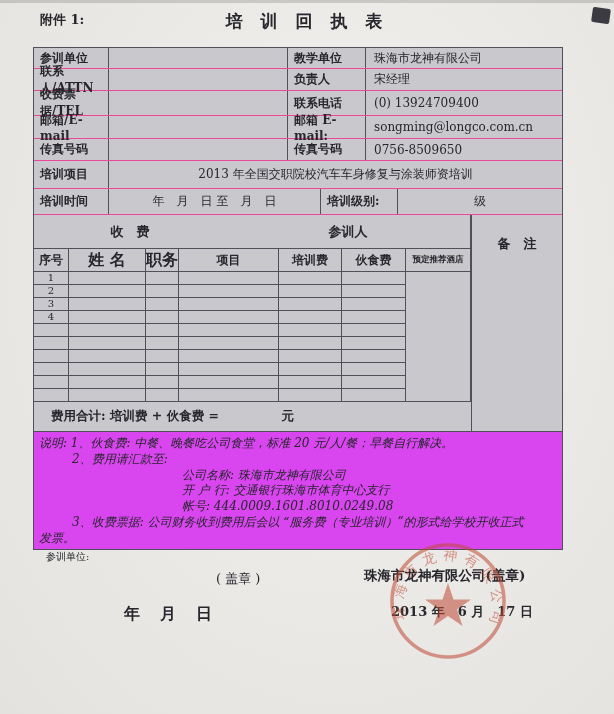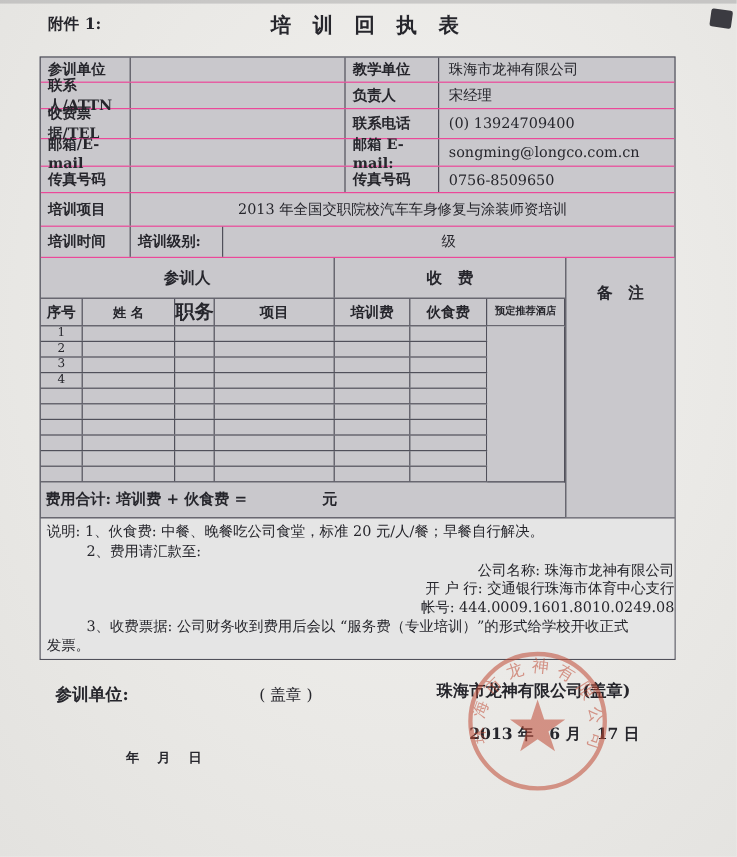--- a/index.html
+++ b/index.html
@@ -35,32 +35,32 @@
   .c5{width:63px;} .c6{width:64px;} .c7{width:65px;border-right:1px solid #50505a;}
   .hotel-head{font-size:8.5px;font-weight:600;letter-spacing:0;}
   .rownum{font-size:10px;line-height:12px;}
   .hotel-body{left:372px;top:57px;width:65px;height:130px;background:#c9c8cc;
     border-right:1px solid #50505a;border-bottom:1px solid #50505a;box-sizing:border-box;z-index:2;}
   .notes-col{left:437px;top:0;width:91px;height:216px;background:#c9c8cc;
     border-left:1px solid #50505a;box-sizing:border-box;z-index:3;}
   .notes-col .head{margin-top:20px;text-align:center;font-weight:600;font-size:13px;}
   .notes-col .remark{margin-top:78px;padding:0 4px 0 5px;font-size:11.5px;line-height:15px;text-indent:1.8em;}
   .total-row{height:29px;display:flex;align-items:center;width:437px;box-sizing:border-box;
-    padding-left:4px;font-size:12.5px;font-weight:600;}
-
-  
-  .notes-box{background:#e5e5e5;height:117px;box-sizing:border-box;padding-top:4px;font-size:12px;line-height:15.8px;}
+    padding-left:17px;font-size:12.5px;font-weight:600;}
+
+  
+  .notes-box{background:#d946ef;height:117px;box-sizing:border-box;padding-top:4px;font-size:12px;line-height:15.8px;font-style:italic;}
   .nl{white-space:pre;}
-  .ind0{padding-left:5px;} .ind1{padding-left:38px;} .ind2{padding-left:148px;text-align:right;}
-
-  
-  .f-unit{left:46px;top:570px;font-size:14px;font-weight:700;}
+  .ind0{padding-left:5px;} .ind1{padding-left:38px;} .ind2{padding-left:148px;}
+
+  
+  .f-unit{left:46px;top:550px;font-size:10px;font-weight:400;}
   .f-seal{left:216px;top:570px;font-size:13px;}
   .f-company{left:364px;top:567px;font-size:13.5px;font-weight:700;}
-  .f-date-l{left:105px;top:604px;font-size:11px;font-weight:600;letter-spacing:2px;margin-top:20px;}
+  .f-date-l{left:124px;top:604px;font-size:16px;font-weight:600;letter-spacing:2px;}
   .f-date-r{left:371px;top:603px;font-size:13px;font-weight:600;margin-left:20px;}
   .stamp{left:384px;top:539px;width:128px;height:126px;z-index:5;pointer-events:none;}
 </style>
 </head>
 <body>
 
 <div class="abs scan-top-shade"></div>
 <div class="abs scan-corner-mark"></div>
 
 <div class="abs attachment">附件 1:</div>
@@ -99,32 +99,33 @@
     <div class="cell val w-d">0756-8509650</div>
   </div>
 
   <div class="row" style="height:28px">
     <div class="cell lab w-a">培训项目</div>
     <div class="cell center w-d">2013 年全国交职院校汽车车身修复与涂装师资培训</div>
   </div>
 
   <div class="row" style="height:26px">
     <div class="cell lab w-a">培训时间</div>
+    <div class="cell center" style="width:212px">年　月　日 至　月　日</div>
     <div class="cell lab" style="width:77px">培训级别:</div>
     <div class="cell center w-d">级</div>
   </div>
 
   <div class="pgrid">
     <div class="prow h1">
+      <div class="pcell gh" style="width:192px;border-right:none">收　费</div>
       <div class="pcell gh" style="width:245px">参训人</div>
-      <div class="pcell gh" style="width:192px;border-right:none">收　费</div>
     </div>
     <div class="prow h2">
       <div class="pcell gh c1" style="font-size:12px">序号</div>
-      <div class="pcell gh c2" style="font-size:11px">姓 名</div>
+      <div class="pcell gh c2" style="font-size:16px">姓 名</div>
       <div class="pcell gh c3" style="font-size:16px">职务</div>
       <div class="pcell gh c4" style="font-size:12px">项目</div>
       <div class="pcell gh c5" style="font-size:12px">培训费</div>
       <div class="pcell gh c6" style="font-size:12px">伙食费</div>
       <div class="pcell c7 hotel-head">预定推荐酒店</div>
     </div>
 
     <div id="participant-body">
         <div class="prow brow">
           <div class="pcell rownum c1">1</div>

